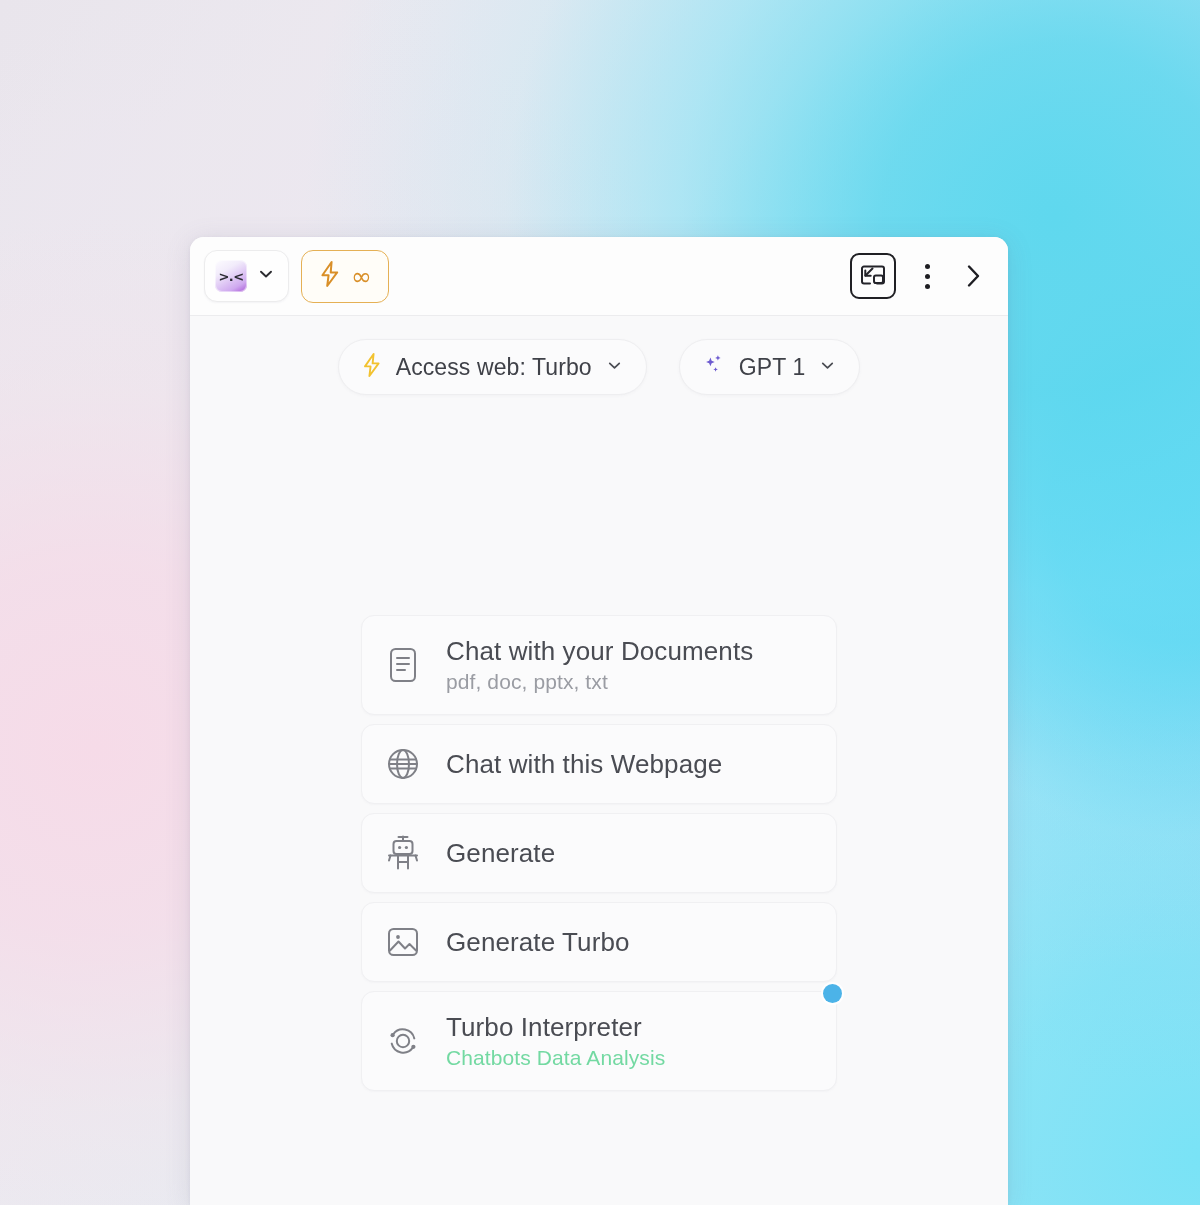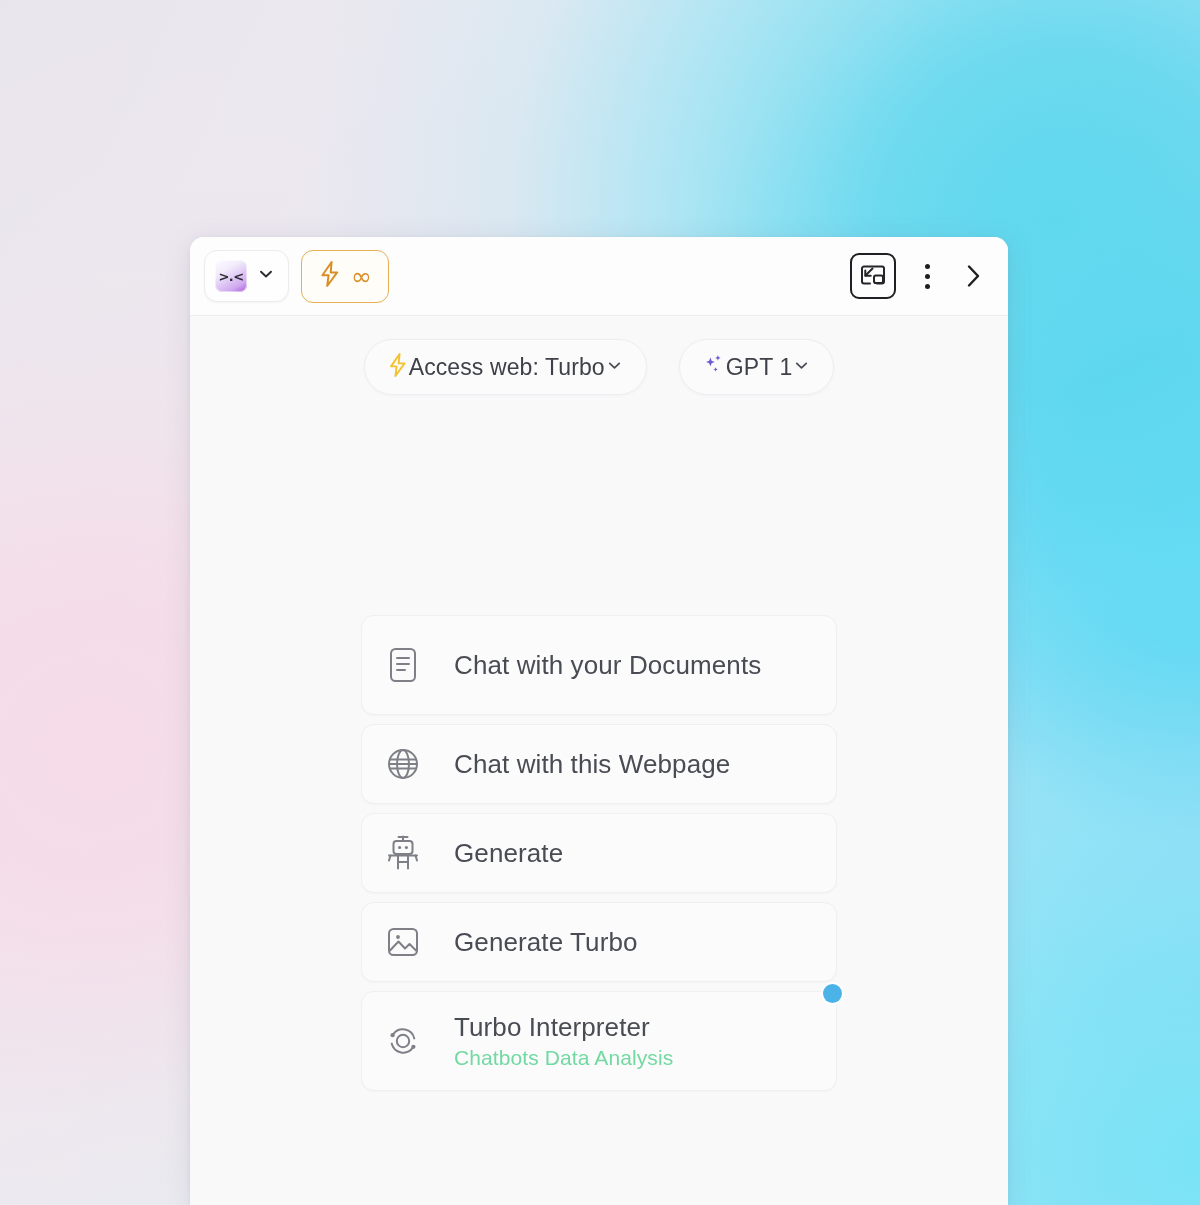--- a/index.html
+++ b/index.html
@@ -162,20 +162,21 @@
   #chips {
     display: flex;
     justify-content: center;
     align-items: center;
     gap: 32px;
     margin-top: 23px;
   }
   .chip {
     display: flex;
     align-items: center;
+    gap: 13px;
     height: 56px;
     padding: 0 22px 0 22px;
     background: #fbfbfc;
     border: 1px solid #eeeef0;
     border-radius: 28px;
     box-shadow: 0 1px 3px rgba(120,120,140,0.06);
     cursor: pointer;
     box-sizing: border-box;
   }
   .chip-label {
@@ -195,21 +196,21 @@
     gap: 9px;
   }
   .card {
     position: relative;
     background: #fbfbfc;
     border: 1px solid #f0f0f2;
     border-radius: 13px;
     box-shadow: 0 1px 2px rgba(120,120,140,0.045);
     display: flex;
     align-items: center;
-    gap: 32px;
+    gap: 24px;
     padding: 0 22px;
     min-height: 80px;
     box-sizing: border-box;
     cursor: pointer;
   }
   .card.tall { min-height: 100px; }
   .card-icon {
     flex: 0 0 auto;
     width: 38px;
     height: 38px;
@@ -334,20 +335,21 @@
 
     <div class="card tall">
       <span class="card-icon">
         <svg width="34" height="38" viewBox="0 0 34 38" fill="none">
           <rect x="5" y="3" width="24" height="32" rx="4.5" stroke="#7f8087" stroke-width="2"></rect>
           <path d="M11 12h12M11 18h12M11 24h8" stroke="#7f8087" stroke-width="2" stroke-linecap="round"></path>
         </svg>
       </span>
       <span class="card-text">
         <span class="card-title">Chat with your Documents</span>
+        <span class="card-sub">pdf, doc, pptx, txt</span>
       </span>
     </div>
 
     <div class="card">
       <span class="card-icon">
         <svg width="36" height="36" viewBox="0 0 36 36" fill="none">
           <circle cx="18" cy="18" r="14" stroke="#7f8087" stroke-width="2"></circle>
           <ellipse cx="18" cy="18" rx="6" ry="14" stroke="#7f8087" stroke-width="2"></ellipse>
           <path d="M4.4 13.5h27.2M4.4 22.5h27.2M4 18h28" stroke="#7f8087" stroke-width="2"></path>
         </svg>

